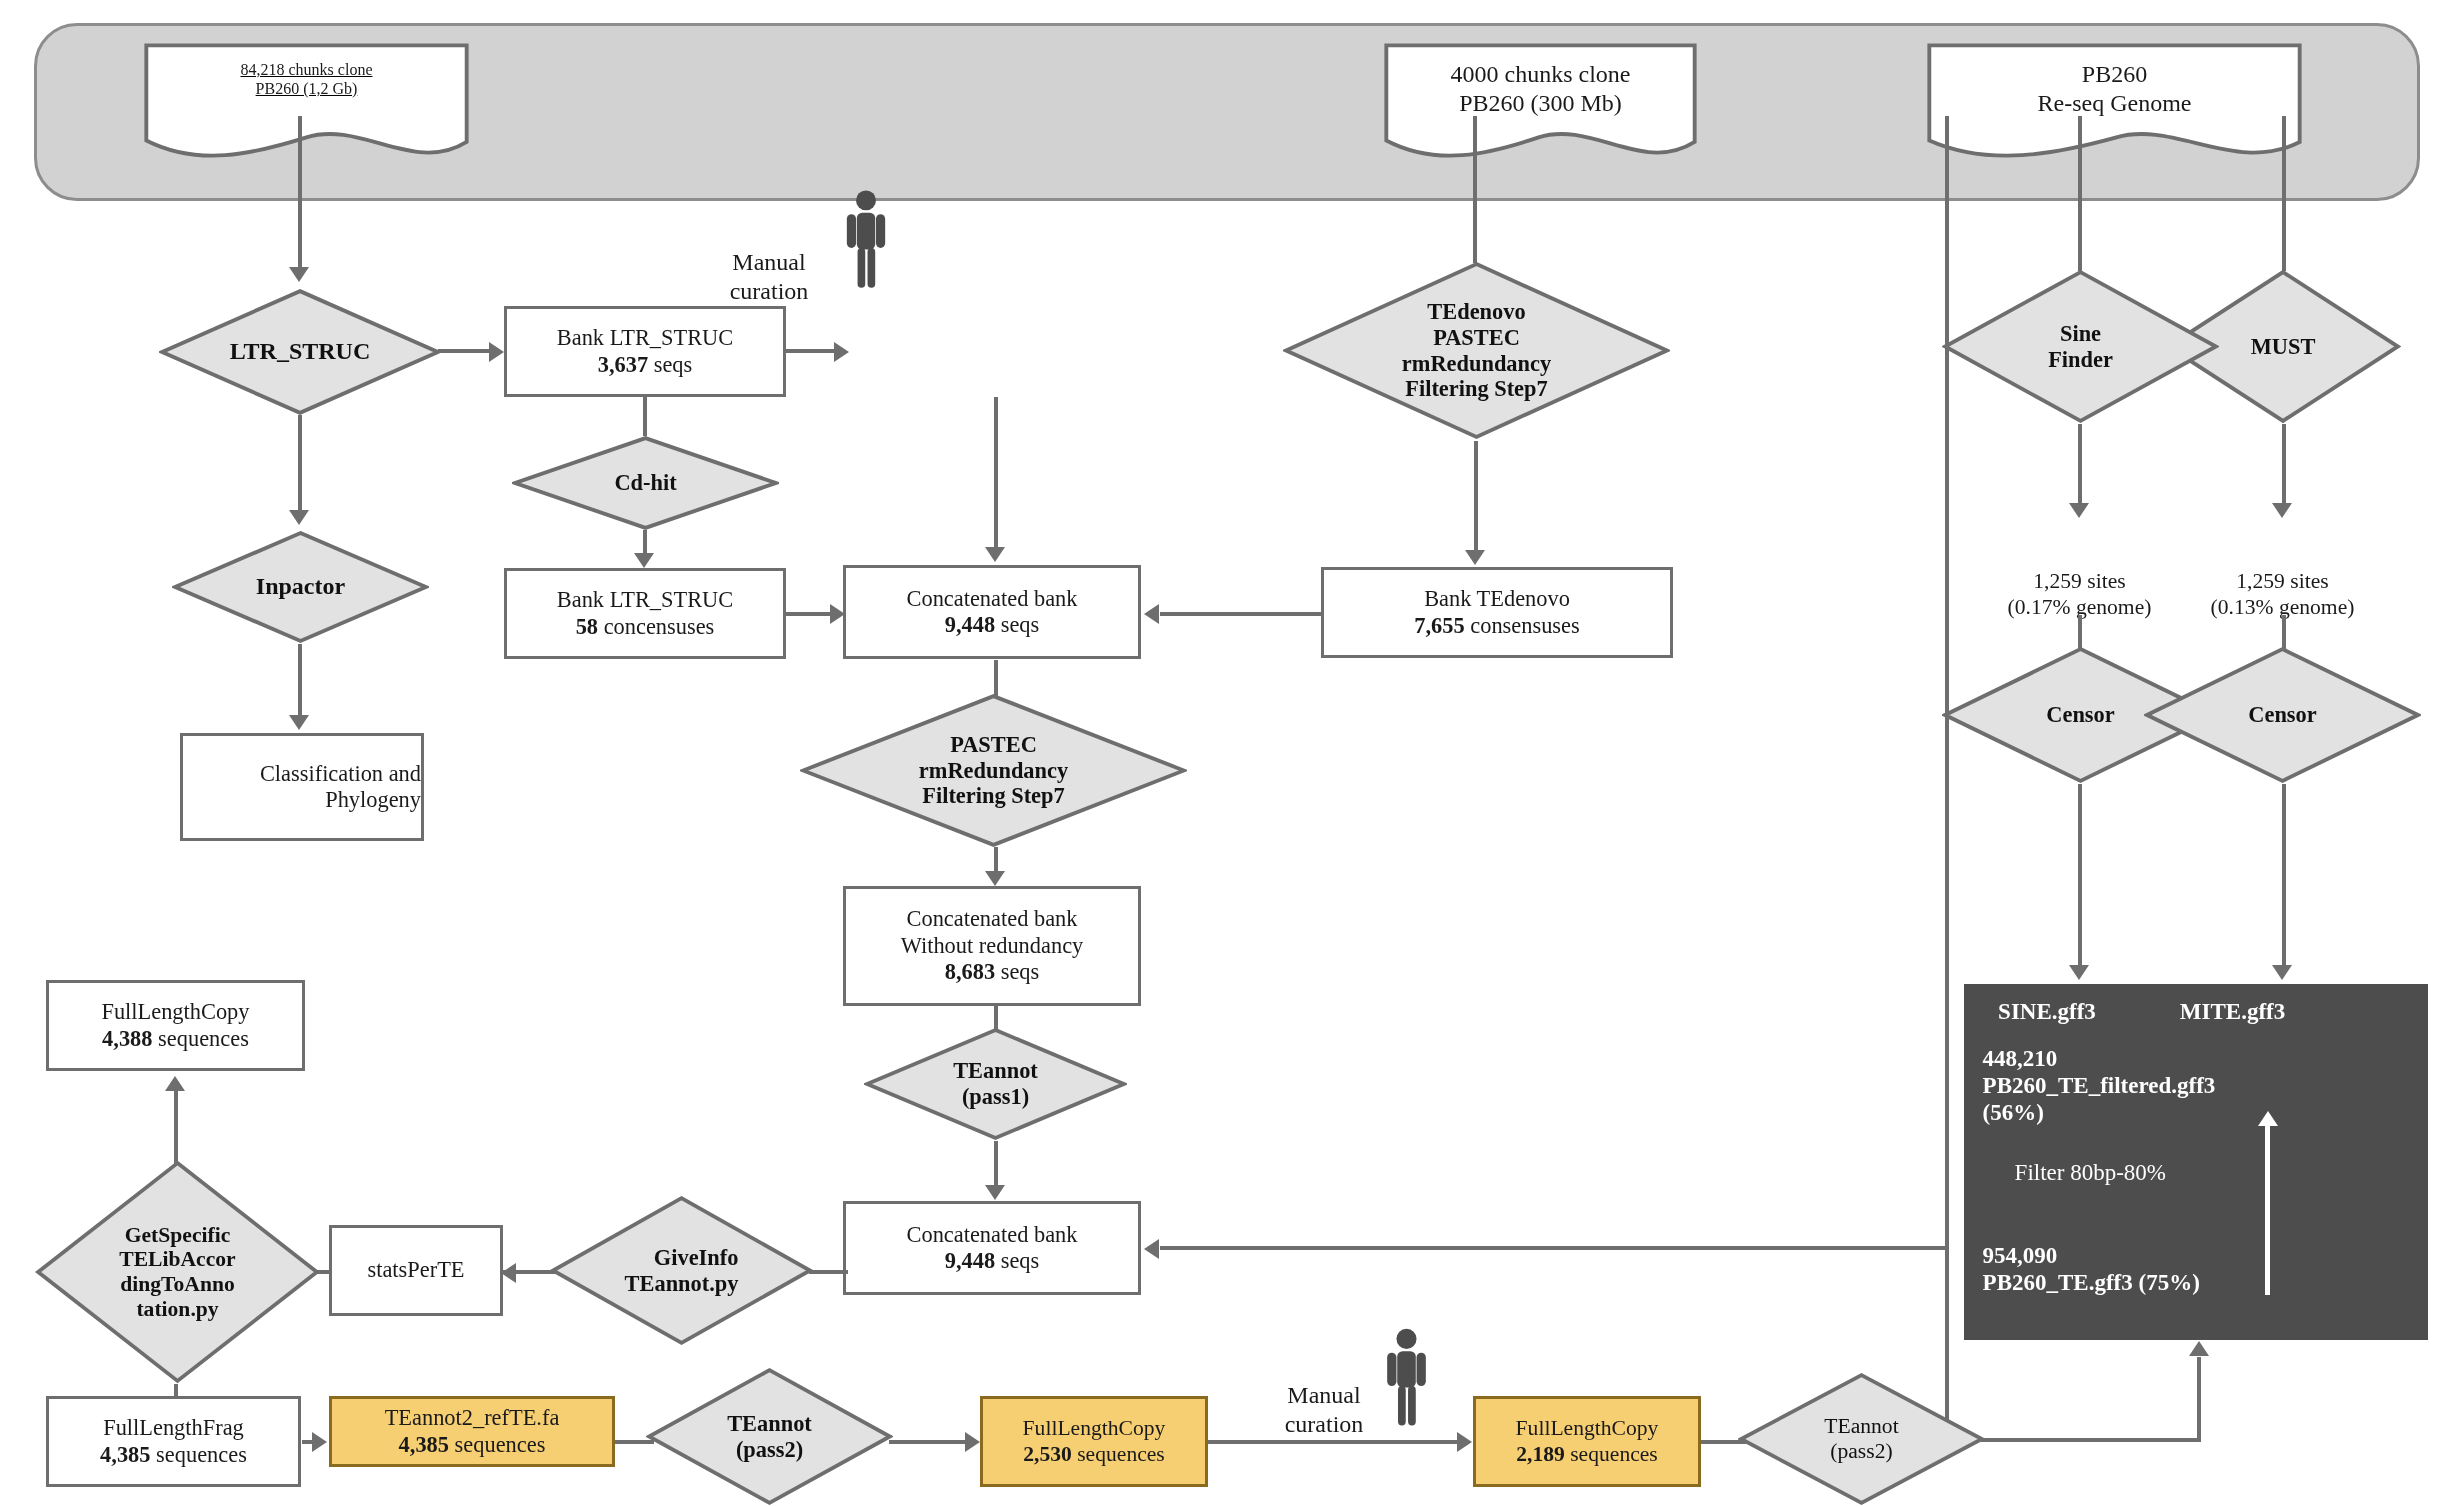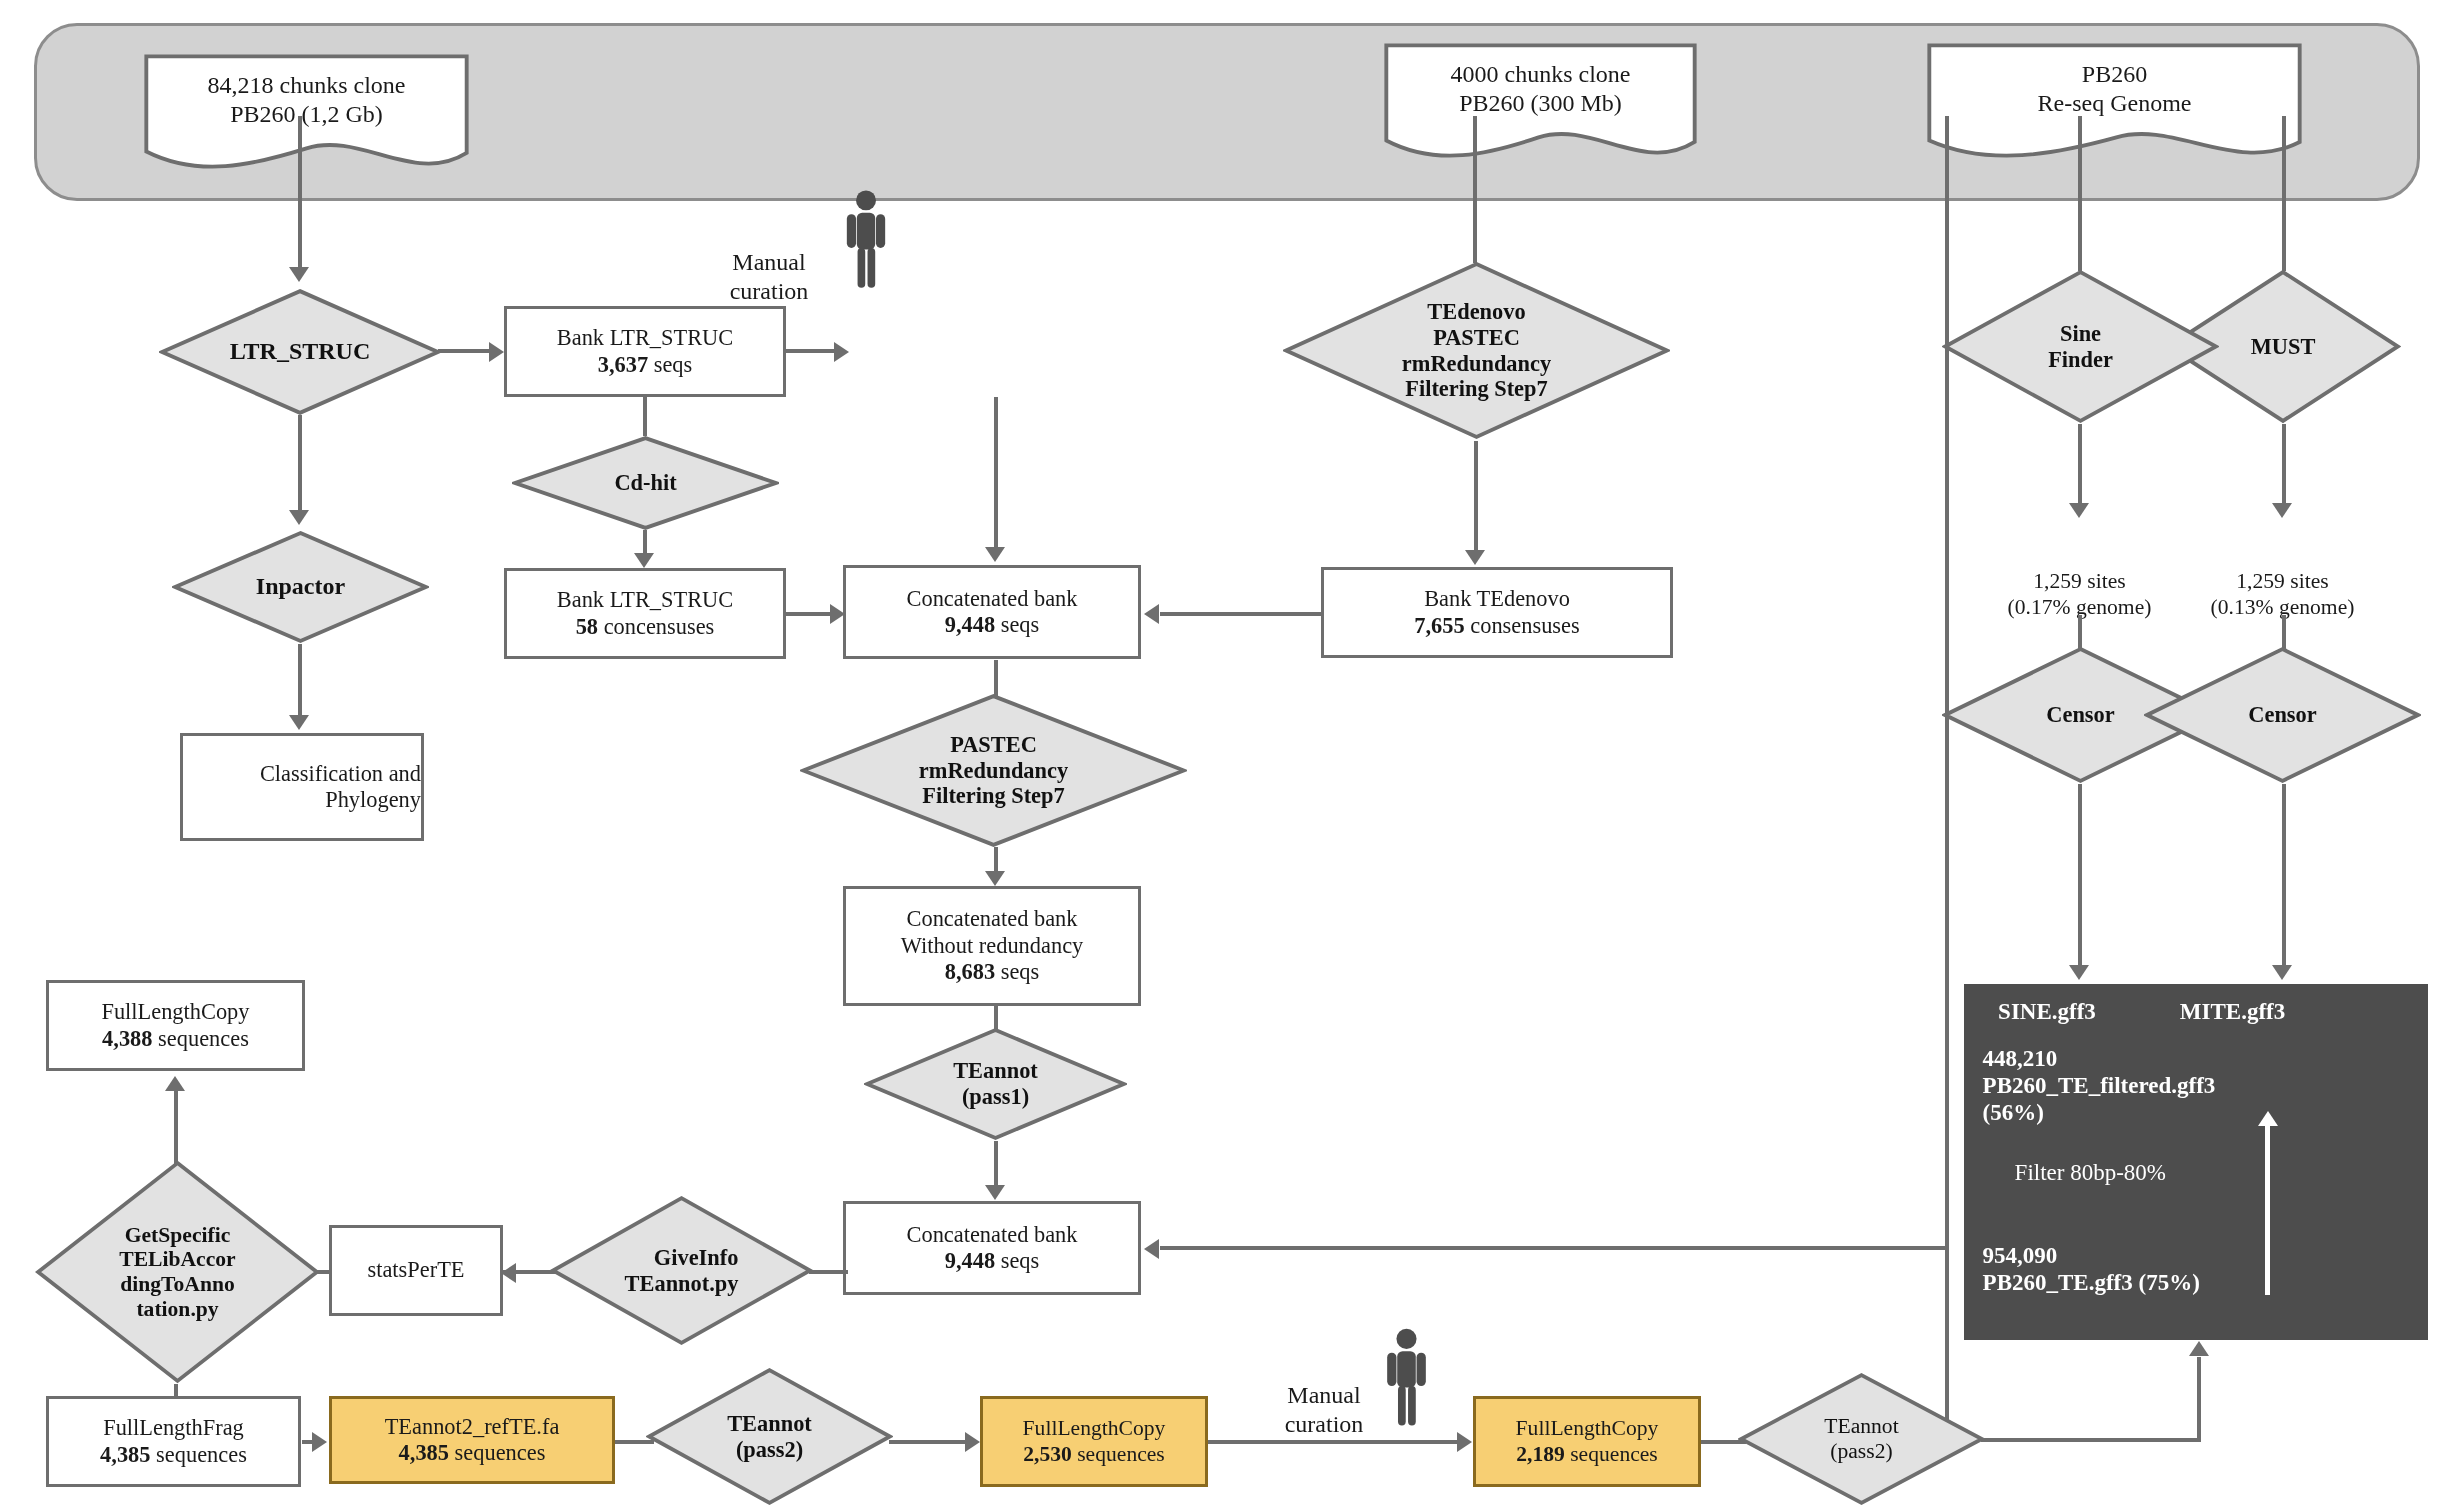--- a/index.html
+++ b/index.html
@@ -50,21 +50,21 @@
 
   .b{font-weight:bold;}
 </style>
 </head>
 <body>
 
 <div id="stage">
 
   <div id="banner"></div>
 
-  <div class="flag" style="left:144px;top:54px;width:325px;height:116px;font-size:24px;">
+  <div class="flag" style="left:144px;top:43px;width:325px;height:116px;font-size:16px;text-decoration:underline;">
     <svg viewBox="0 0 420 150" preserveAspectRatio="none">
       <path d="M3,3 L417,3 L417,128 C350,170 280,100 210,122 C140,144 70,160 3,126 Z" fill="#ffffff" stroke="#6e6e6e" stroke-width="5"></path>
     </svg>
     <div class="ftext" style="margin-top:17px;">
       <div>84,218 chunks clone</div>
       <div>PB260 (1,2 Gb)</div>
     </div>
   </div>
 
   <div class="flag" style="left:1384px;top:43px;width:313px;height:116px;font-size:24px;">
@@ -368,21 +368,21 @@
       <div>GiveInfo</div>
       <div>TEannot.py</div>
     </div>
   </div>
 
   <div class="ln" style="left:809px;top:1270px;width:39px;height:3.9px;"></div>
 
   <div class="ln" style="left:1160px;top:1246px;width:789px;height:3.9px;"></div>
   <div class="ah left" style="left:1144px;top:1239px;"></div>
 
-  <div class="node box orange" style="left:329px;top:1396px;width:286px;height:88px;font-size:22.4px;">
+  <div class="node box orange" style="left:329px;top:1396px;width:286px;height:71px;font-size:22.4px;">
     <div>TEannot2_refTE.fa</div>
     <div><span class="b">4,385</span>
          <span>sequences</span></div>
   </div>
 
   <div class="ln" style="left:302px;top:1440px;width:15.5px;height:3.9px;"></div>
   <div class="ah right" style="left:312px;top:1432px;"></div>
 
   <div class="ln" style="left:615px;top:1440px;width:39px;height:3.9px;"></div>
 

